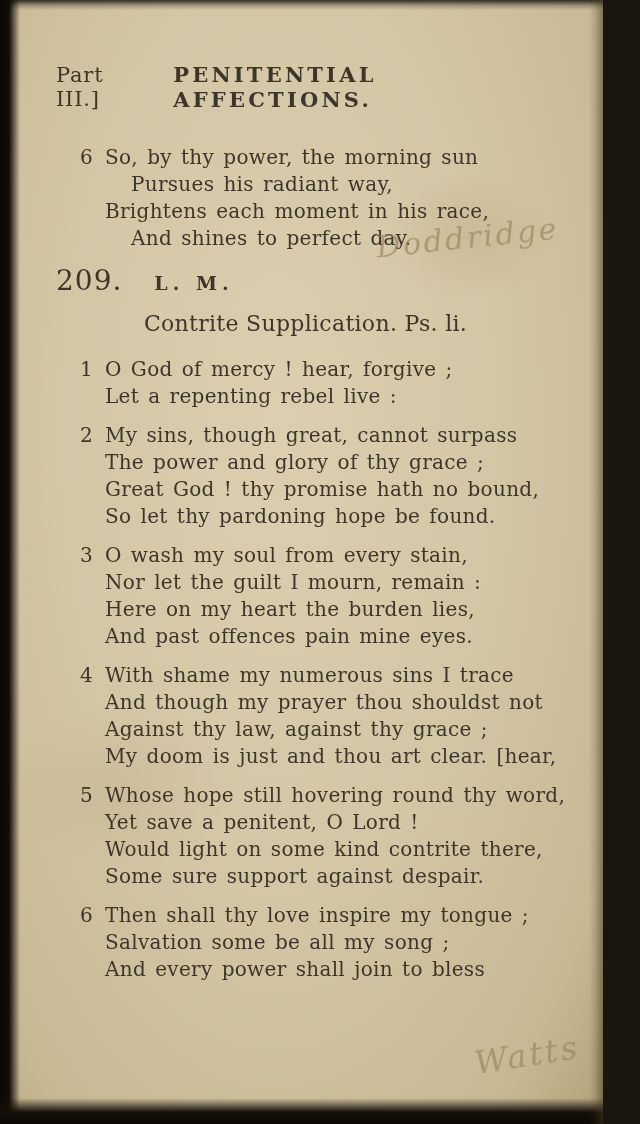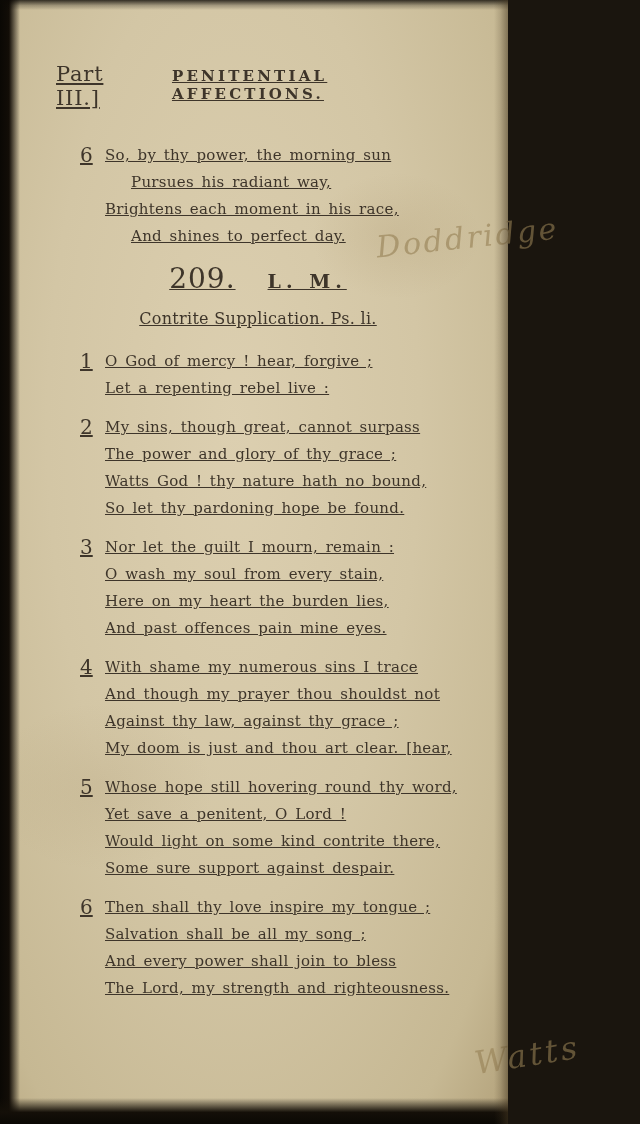--- a/index.html
+++ b/index.html
@@ -3,60 +3,59 @@
 <meta charset="utf-8">
 <style>
   * { margin: 0; padding: 0; box-sizing: border-box; }
   html, body { width: 640px; height: 1124px; overflow: hidden; }
   body {
     font-family: "DejaVu Serif", "Liberation Serif", serif;
     background: #1a150e;
   }
   .page {
     position: relative;
-    width: 508px; height: 1124px;
+    width: 603px; height: 1124px;
     background:
       radial-gradient(ellipse 120px 90px at 78% 21%, rgba(160,136,92,0.18), rgba(160,136,92,0) 70%),
       radial-gradient(ellipse 160px 120px at 20% 70%, rgba(150,128,86,0.12), rgba(150,128,86,0) 70%),
       radial-gradient(ellipse at 46% 38%, #dccfb0 0%, #d3c6a5 48%, #c6b893 84%, #b2a17a 100%);
     color: #3e352a;
-    text-decoration: underline;
   }
   
   .edge { position: absolute; pointer-events: none; }
   .edge-left   { left: 0; top: 0; bottom: 0; width: 20px;
                  background: linear-gradient(90deg, #0a0804 0%, #120d07 45%, rgba(18,13,7,0.55) 70%, rgba(18,13,7,0) 100%); }
   .edge-bottom { left: 0; right: 0; bottom: 0; height: 26px;
                  background: linear-gradient(0deg, #0a0804 0%, #140f08 45%, rgba(20,15,8,0.5) 72%, rgba(20,15,8,0) 100%); }
   .edge-top    { left: 0; right: 0; top: 0; height: 10px;
                  background: linear-gradient(180deg, rgba(12,9,5,0.8) 0%, rgba(12,9,5,0.25) 55%, rgba(12,9,5,0) 100%); }
   .edge-right  { right: 0; top: 0; bottom: 0; width: 14px;
                  background: linear-gradient(270deg, rgba(70,56,34,0.55) 0%, rgba(70,56,34,0.18) 55%, rgba(70,56,34,0) 100%); }
 
   .content { position: relative; padding: 62px 48px 0 56px; }
 
   .header { display: flex; align-items: baseline; gap: 26px; margin-bottom: 32px; }
   .part-label { font-size: 21px; letter-spacing: 0.8px; }
-  .running-title { font-size: 15px; font-weight: 600; letter-spacing: 3.2px; }
+  .running-title { font-size: 21px; font-weight: 600; letter-spacing: 3.2px; }
 
   .stanza { display: flex; margin-left: 24px; margin-bottom: 12px; }
   .stanza-num { flex: none; width: 18px; margin-right: 7px; font-size: 20px; line-height: 27px; }
   .stanza-lines { flex: 1; }
   .line {
-    font-size: 15px; line-height: 27px;
+    font-size: 20px; line-height: 27px;
     letter-spacing: 0.3px; word-spacing: 2.5px;
     white-space: nowrap;
   }
   .line.indent { margin-left: 26px; }
 
-  .hymn-heading { text-align: center; margin: 8px 0 14px; }
+  .hymn-heading { margin: 8px 0 14px; }
   .hymn-number { font-size: 28px; letter-spacing: 1px; }
   .hymn-meter { font-size: 19px; letter-spacing: 5px; margin-left: 32px; font-weight: 600; }
 
-  .hymn-subtitle { text-align: center; font-size: 16px; letter-spacing: 0.3px; margin-bottom: 20px; }
+  .hymn-subtitle { text-align: center; font-size: 22px; letter-spacing: 0.3px; margin-bottom: 20px; }
 
   .annotation {
     position: absolute;
     font-style: italic;
     color: rgba(148,126,84,0.6);
     white-space: nowrap;
     pointer-events: none;
   }
   .annot-top    { top: 220px; left: 376px; font-size: 30px; letter-spacing: 2.5px; transform: rotate(-6deg); }
   .annot-bottom { top: 1036px; left: 474px; font-size: 32px; letter-spacing: 3px; transform: rotate(-9deg); }
@@ -95,30 +94,30 @@
         <div class="line">O God of mercy ! hear, forgive ;</div>
         <div class="line">Let a repenting rebel live :</div>
       </div>
     </div>
 
     <div class="stanza">
       <span class="stanza-num">2</span>
       <div class="stanza-lines">
         <div class="line">My sins, though great, cannot surpass</div>
         <div class="line">The power and glory of thy grace ;</div>
-        <div class="line">Watts God ! thy nature hath no bound,</div>
+        <div class="line">Great God ! thy promise hath no bound,</div>
         <div class="line">So let thy pardoning hope be found.</div>
       </div>
     </div>
 
     <div class="stanza">
       <span class="stanza-num">3</span>
       <div class="stanza-lines">
+        <div class="line">O wash my soul from every stain,</div>
         <div class="line">Nor let the guilt I mourn, remain :</div>
-        <div class="line">O wash my soul from every stain,</div>
         <div class="line">Here on my heart the burden lies,</div>
         <div class="line">And past offences pain mine eyes.</div>
       </div>
     </div>
 
     <div class="stanza">
       <span class="stanza-num">4</span>
       <div class="stanza-lines">
         <div class="line">With shame my numerous sins I trace</div>
         <div class="line">And though my prayer thou shouldst not</div>
@@ -134,23 +133,22 @@
         <div class="line">Yet save a penitent, O Lord !</div>
         <div class="line">Would light on some kind contrite there,</div>
         <div class="line">Some sure support against despair.</div>
       </div>
     </div>
 
     <div class="stanza">
       <span class="stanza-num">6</span>
       <div class="stanza-lines">
         <div class="line">Then shall thy love inspire my tongue ;</div>
-        <div class="line">Salvation shall be all my song ;</div>
+        <div class="line">Salvation some be all my song ;</div>
         <div class="line">And every power shall join to bless</div>
-        <div class="line">The Lord, my strength and righteousness.</div>
       </div>
     </div>
 
   </div>
 
   <div class="annotation annot-top">Doddridge</div>
   <div class="annotation annot-bottom">Watts</div>
 
   <div class="edge edge-left"></div>
   <div class="edge edge-bottom"></div>

